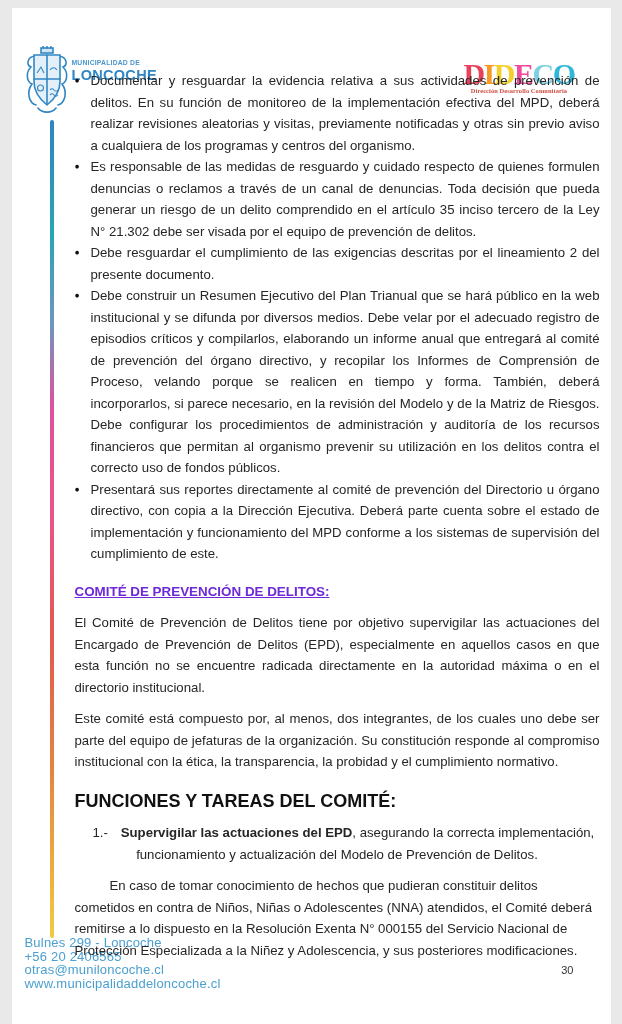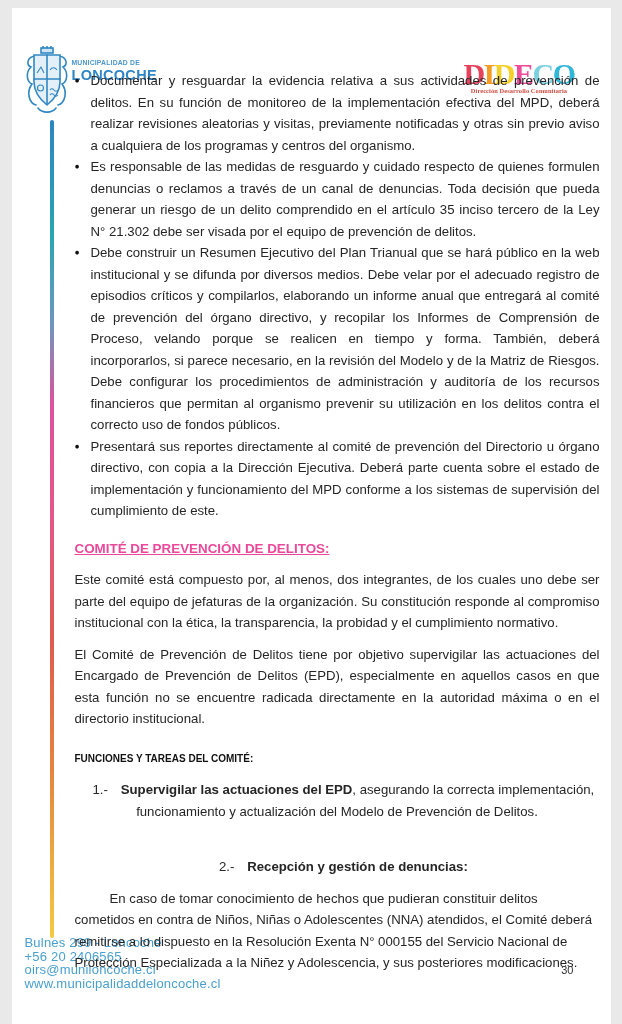--- a/index.html
+++ b/index.html
@@ -26,25 +26,25 @@
   .dd3{color:#ef4d9b}.dd4{color:#7cd0e0}.dd5{color:#31b7d8}
   .dideco-sub{font-size:6.4px;font-weight:bold;color:#cf4a3e;margin-top:-3px;letter-spacing:.1px;}
   
   .content{
     position:absolute;left:63px;top:62px;width:525px;z-index:2;
     font-size:13.2px;line-height:21.5px;color:#262626;
   }
   .bullets{margin:0;padding:0;list-style:none;}
   .bullets li{position:relative;padding-left:16px;text-align:justify;}
   .bullets li::before{content:"\25CF";position:absolute;left:0;top:0;font-size:8.5px;line-height:21.5px;color:#111;}
-  .h-underline{font-size:13.4px;font-weight:bold;text-decoration:underline;color:#ec4899;margin:16px 0 0 0;}
+  .h-underline{font-size:13.4px;font-weight:bold;text-decoration:underline;color:#6d28d9;margin:16px 0 0 0;}
   .content p{margin:10px 0 0 0;}
   .just{text-align:justify;}
   .p3{margin-top:12px !important;}
-  .h-plain{font-size:10px;font-weight:bold;color:#111;margin:18px 0 0 0;}
+  .h-plain{font-size:18px;font-weight:bold;color:#111;margin:18px 0 0 0;}
   .item{margin-top:10px;text-align:center;}
   .item2{margin-top:34px !important;}
   .num{display:inline-block;width:41px;}
   .bold{font-weight:bold;}
   .indent{text-indent:35px;text-align:left;}
   
   .footer{
     position:absolute;left:13px;top:928px;z-index:1;
     font-size:13px;line-height:13.5px;color:#4aa0cf;letter-spacing:.2px;
   }
@@ -91,40 +91,40 @@
     <div class="dideco-letters">
       <span class="dd0">D</span><span class="dd1">I</span><span class="dd2">D</span><span class="dd3">E</span><span class="dd4">C</span><span class="dd5">O</span>
     </div>
     <div class="dideco-sub">Dirección Desarrollo Comunitaria</div>
   </div>
 
   <div class="content">
     <ul class="bullets">
       <li>Documentar y resguardar la evidencia relativa a sus actividades de prevención de delitos. En su función de monitoreo de la implementación efectiva del MPD, deberá realizar revisiones aleatorias y visitas, previamente notificadas y otras sin previo aviso a cualquiera de los programas y centros del organismo.</li>
       <li>Es responsable de las medidas de resguardo y cuidado respecto de quienes formulen denuncias o reclamos a través de un canal de denuncias. Toda decisión que pueda generar un riesgo de un delito comprendido en el artículo 35 inciso tercero de la Ley N° 21.302 debe ser visada por el equipo de prevención de delitos.</li>
+      <li>Debe resguardar el cumplimiento de las exigencias descritas por el lineamiento 2 del presente documento.</li>
       <li>Debe construir un Resumen Ejecutivo del Plan Trianual que se hará público en la web institucional y se difunda por diversos medios. Debe velar por el adecuado registro de episodios críticos y compilarlos, elaborando un informe anual que entregará al comité de prevención del órgano directivo, y recopilar los Informes de Comprensión de Proceso, velando porque se realicen en tiempo y forma. También, deberá incorporarlos, si parece necesario, en la revisión del Modelo y de la Matriz de Riesgos. Debe configurar los procedimientos de administración y auditoría de los recursos financieros que permitan al organismo prevenir su utilización en los delitos contra el correcto uso de fondos públicos.</li>
       <li>Presentará sus reportes directamente al comité de prevención del Directorio u órgano directivo, con copia a la Dirección Ejecutiva. Deberá parte cuenta sobre el estado de implementación y funcionamiento del MPD conforme a los sistemas de supervisión del cumplimiento de este.</li>
     </ul>
 
     <h2 class="h-underline">COMITÉ DE PREVENCIÓN DE DELITOS:</h2>
+    <p class="just">El Comité de Prevención de Delitos tiene por objetivo supervigilar las actuaciones del Encargado de Prevención de Delitos (EPD), especialmente en aquellos casos en que esta función no se encuentre radicada directamente en la autoridad máxima o en el directorio institucional.</p>
     <p class="just">Este comité está compuesto por, al menos, dos integrantes, de los cuales uno debe ser parte del equipo de jefaturas de la organización. Su constitución responde al compromiso institucional con la ética, la transparencia, la probidad y el cumplimiento normativo.</p>
-    <p class="just">El Comité de Prevención de Delitos tiene por objetivo supervigilar las actuaciones del Encargado de Prevención de Delitos (EPD), especialmente en aquellos casos en que esta función no se encuentre radicada directamente en la autoridad máxima o en el directorio institucional.</p>
 
     <h3 class="h-plain">FUNCIONES Y TAREAS DEL COMITÉ:</h3>
 
     <p class="item"><span class="num">1.-</span><span class="bold">Supervigilar las actuaciones del EPD</span><span>, asegurando la correcta implementación, funcionamiento y actualización del Modelo de Prevención de Delitos.</span></p>
 
-    <p class="item item2"><span class="num">2.-</span><span class="bold">Recepción y gestión de denuncias:</span><span></span></p>
 
     <p class="indent">En caso de tomar conocimiento de hechos que pudieran constituir delitos cometidos en contra de Niños, Niñas o Adolescentes (NNA) atendidos, el Comité deberá remitirse a lo dispuesto en la Resolución Exenta N° 000155 del Servicio Nacional de Protección Especializada a la Niñez y Adolescencia, y sus posteriores modificaciones.</p>
 
   </div>
 
   <div class="footer">
     <div>Bulnes 299 - Loncoche</div>
     <div>+56 20 2406565</div>
-    <div>oirs@muniloncoche.cl</div>
+    <div>otras@muniloncoche.cl</div>
     <div>www.municipalidaddeloncoche.cl</div>
   </div>
 
   <div class="page-number">30</div>
 
 </div>
 
 </body></html>

